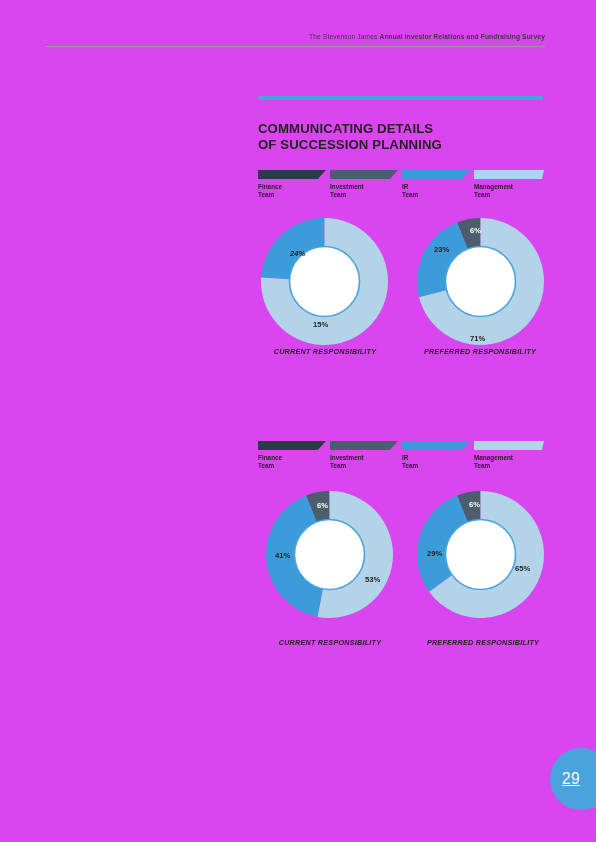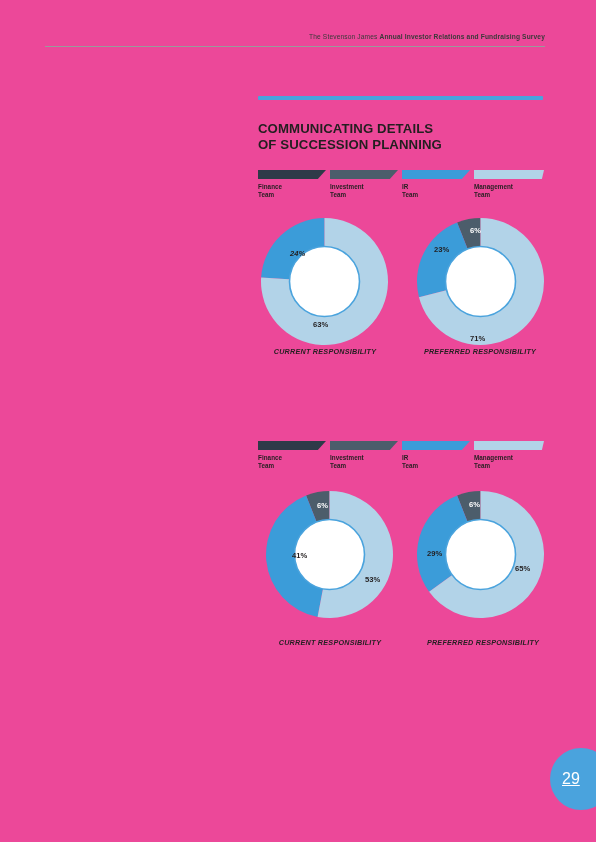--- a/index.html
+++ b/index.html
@@ -9,21 +9,21 @@
     height: 842px;
     background: #ffffff;
     font-family: "Liberation Sans", sans-serif;
     overflow: hidden;
   }
 
   .page {
     position: relative;
     width: 596px;
     height: 842px;
-    background: #ec4899;
+    background: #d946ef;
   }
 
   
   .header-text {
     position: absolute;
     top: 33px;
     left: 45px;
     width: 500px;
     text-align: right;
     font-size: 6.6px;
@@ -239,21 +239,21 @@
     <div class="donut">
       <svg viewBox="0 0 133 133">
         <g id="c0-slices">
             <path d="M 66.5 66.5 L 66.5 3 A 63.5 63.5 0 0 0 3.125302744804756 62.51280200988856 Z" fill="#3b9cd9"></path>
             <path d="M 66.5 66.5 L 3.125302744804756 62.51280200988856 A 63.5 63.5 0 1 0 66.50000000000001 3 Z" fill="#b2d3e8"></path>
           </g>
         <circle cx="66.5" cy="66.5" r="35" fill="#ffffff" stroke="#4aa3dd" stroke-width="1.6"></circle>
       </svg>
     </div>
     <div class="donut-label" style="left:32px; top:34px;font-style:italic;">24%</div>
-    <div class="donut-label" style="left:55px; top:105px;">63%</div>
+    <div class="donut-label" style="left:55px; top:105px;">15%</div>
   </div>
 
   <div class="donut-wrap d2">
     <div class="donut">
       <svg viewBox="0 0 133 133">
         <g id="c1-slices">
             <path d="M 66.5 66.5 L 66.5 3 A 63.5 63.5 0 0 0 43.12409090452296 7.459193146096034 Z" fill="#4c5d6b"></path>
             <path d="M 66.5 66.5 L 43.12409090452296 7.459193146096034 A 63.5 63.5 0 0 0 4.994969268331914 82.29180783496824 Z" fill="#3b9cd9"></path>
             <path d="M 66.5 66.5 L 4.994969268331914 82.29180783496824 A 63.5 63.5 0 1 0 66.50000000000001 3 Z" fill="#b2d3e8"></path>
           </g>
@@ -309,21 +309,21 @@
       <svg viewBox="0 0 133 133">
         <g id="c2-slices">
             <path d="M 66.5 66.5 L 66.5 3 A 63.5 63.5 0 0 0 43.12409090452296 7.459193146096034 Z" fill="#4c5d6b"></path>
             <path d="M 66.5 66.5 L 43.12409090452296 7.459193146096034 A 63.5 63.5 0 0 0 54.60128652380643 128.8752404212717 Z" fill="#3b9cd9"></path>
             <path d="M 66.5 66.5 L 54.60128652380643 128.8752404212717 A 63.5 63.5 0 1 0 66.50000000000001 3 Z" fill="#b2d3e8"></path>
           </g>
         <circle cx="66.5" cy="66.5" r="35" fill="#ffffff" stroke="#4aa3dd" stroke-width="1.6"></circle>
       </svg>
     </div>
     <div class="donut-label on-dark" style="left:54px; top:13px;">6%</div>
-    <div class="donut-label" style="left:12px; top:63px;margin-left:17px;">41%</div>
+    <div class="donut-label" style="left:12px; top:63px;">41%</div>
     <div class="donut-label" style="left:102px; top:87px;">53%</div>
   </div>
 
   <div class="donut-wrap d4">
     <div class="donut">
       <svg viewBox="0 0 133 133">
         <g id="c3-slices">
             <path d="M 66.5 66.5 L 66.5 3 A 63.5 63.5 0 0 0 43.12409090452296 7.459193146096034 Z" fill="#4c5d6b"></path>
             <path d="M 66.5 66.5 L 43.12409090452296 7.459193146096034 A 63.5 63.5 0 0 0 15.127420857190828 103.82436352057204 Z" fill="#3b9cd9"></path>
             <path d="M 66.5 66.5 L 15.127420857190828 103.82436352057204 A 63.5 63.5 0 1 0 66.50000000000001 3 Z" fill="#b2d3e8"></path>

